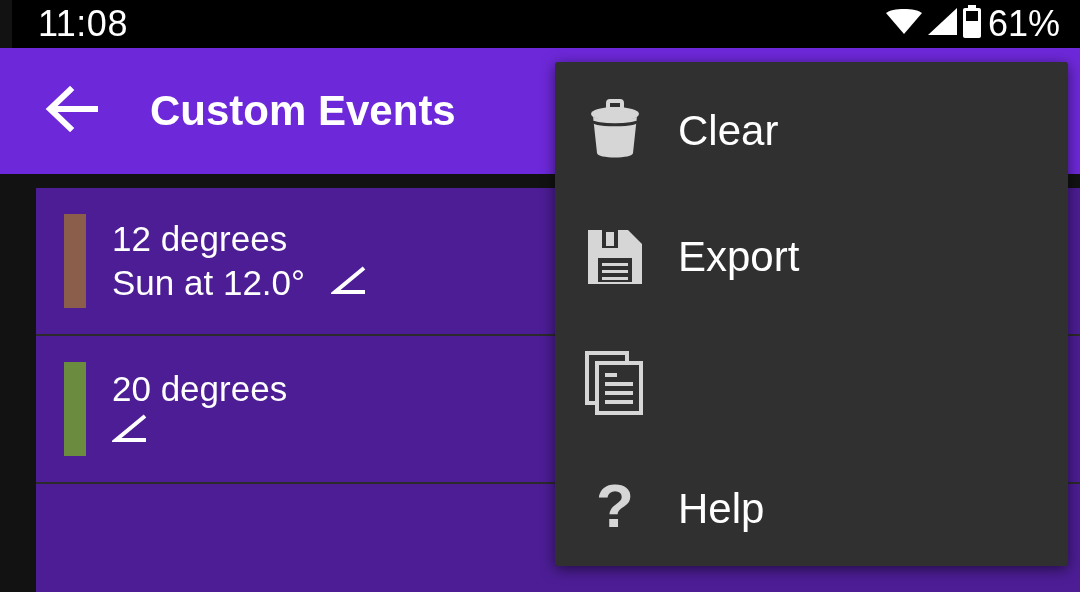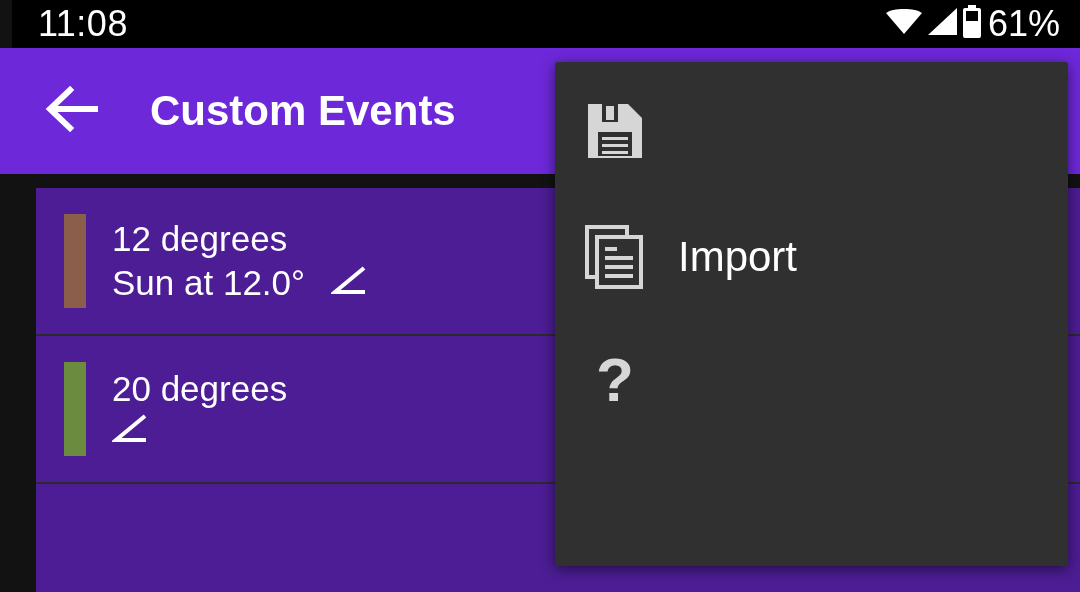--- a/index.html
+++ b/index.html
@@ -203,52 +203,64 @@
             </svg>
           </span>
         </div>
       </div>
     </div>
 
   </div>
 
   <div id="popup-menu">
 
+    <div class="menu-item">
+      <span class="menu-icon">
+        <svg width="60" height="64" viewBox="0 0 60 64">
+          <rect x="23" y="2" width="14" height="8" rx="2" fill="none" stroke="#d6d6d6" stroke-width="4"></rect>
+          <ellipse cx="30" cy="15" rx="24" ry="7" fill="#d6d6d6"></ellipse>
+          <path d="M8 17 C8 22, 52 22, 52 17 L48 54 C48 60, 12 60, 12 54 Z" fill="#d6d6d6"></path>
+          <path d="M8 22 C8 27, 52 27, 52 22" fill="none" stroke="#303030" stroke-width="3"></path>
+        </svg>
+      </span>
+      <span class="menu-label">Clear</span>
+    </div>
 
     <div class="menu-item">
       <span class="menu-icon">
         <svg width="60" height="60" viewBox="0 0 60 60">
           <path d="M3 3 L43 3 L57 17 L57 57 L3 57 Z" fill="#d6d6d6"></path>
           <rect x="17" y="3" width="16" height="18" fill="#303030"></rect>
           <rect x="21" y="5" width="8" height="14" fill="#d6d6d6"></rect>
           <rect x="13" y="31" width="34" height="24" fill="#303030"></rect>
           <rect x="17" y="36" width="26" height="3" fill="#d6d6d6"></rect>
           <rect x="17" y="43" width="26" height="3" fill="#d6d6d6"></rect>
           <rect x="17" y="50" width="26" height="3" fill="#d6d6d6"></rect>
         </svg>
       </span>
+      <span class="menu-label">Export</span>
     </div>
 
     <div class="menu-item">
       <span class="menu-icon">
         <svg width="60" height="64" viewBox="0 0 60 64">
           <rect x="2" y="2" width="40" height="50" fill="none" stroke="#d6d6d6" stroke-width="4"></rect>
           <rect x="12" y="12" width="44" height="50" fill="#303030" stroke="#d6d6d6" stroke-width="4"></rect>
           <rect x="20" y="22" width="12" height="4" fill="#d6d6d6"></rect>
           <rect x="20" y="31" width="28" height="4" fill="#d6d6d6"></rect>
           <rect x="20" y="40" width="28" height="4" fill="#d6d6d6"></rect>
           <rect x="20" y="49" width="28" height="4" fill="#d6d6d6"></rect>
         </svg>
       </span>
-      <span class="menu-label">Import</span>
     </div>
 
     <div class="menu-item">
       <span class="menu-icon">
         <svg width="60" height="64" viewBox="0 0 60 64">
           <text x="30" y="50" font-family="'Liberation Sans', sans-serif" font-size="62" font-weight="bold" fill="#d6d6d6" text-anchor="middle">?</text>
         </svg>
       </span>
+      <span class="menu-label">Help</span>
     </div>
 
   </div>
 
 </div>
 
 </body></html>

